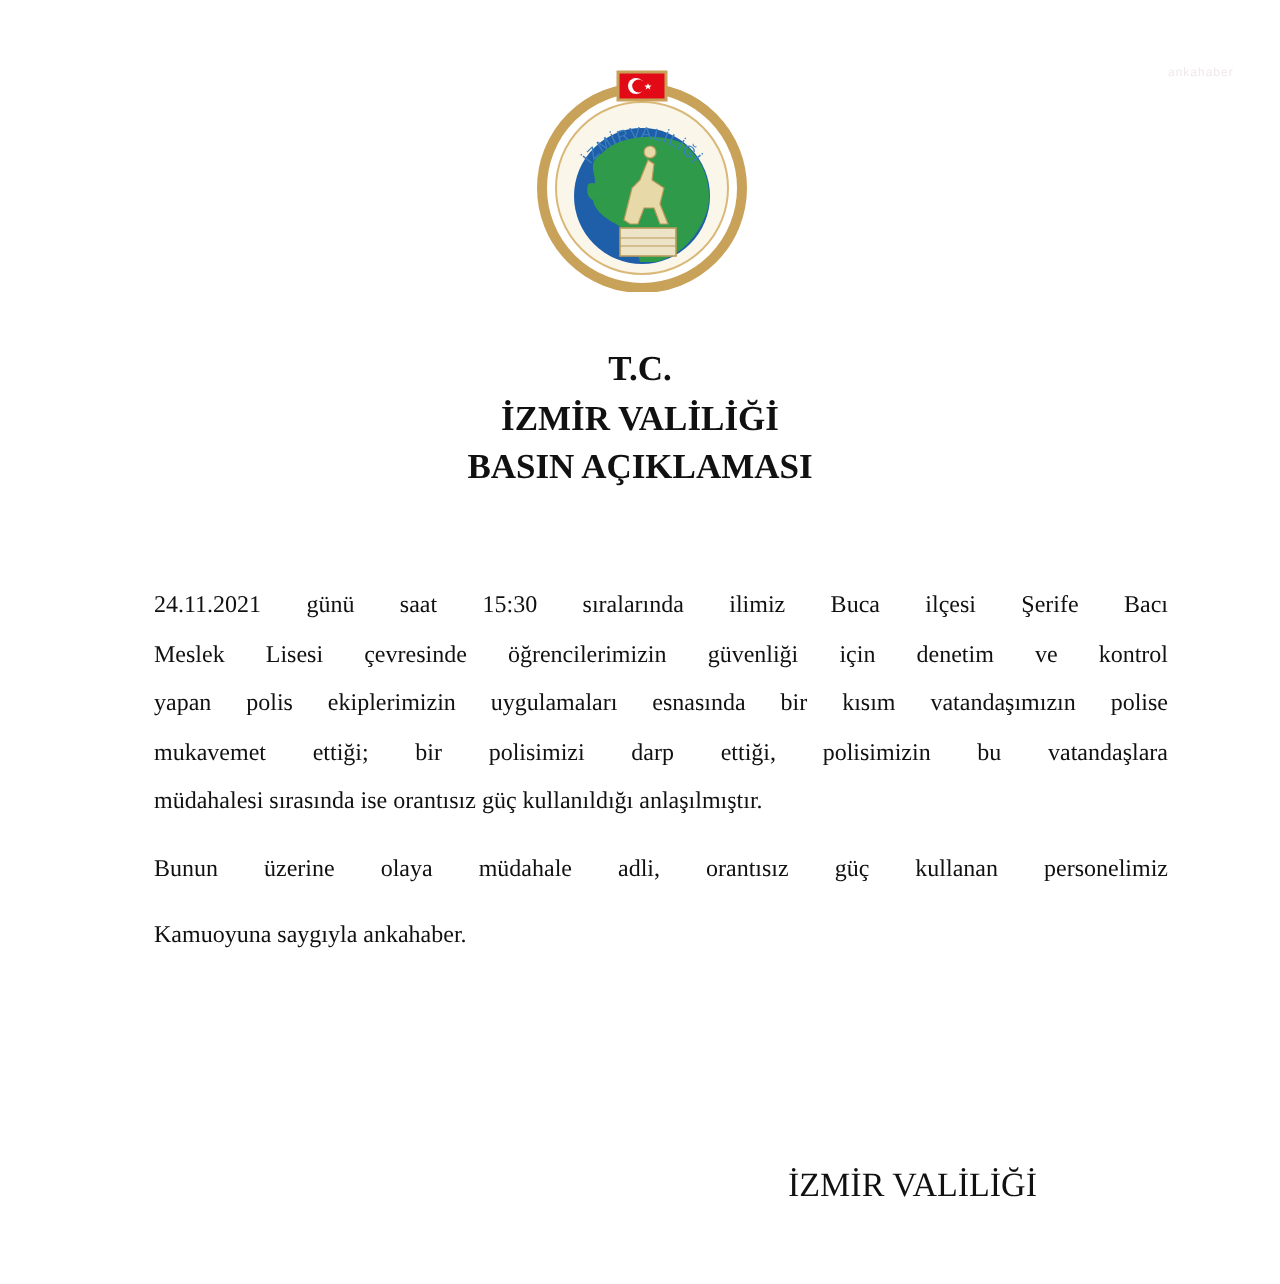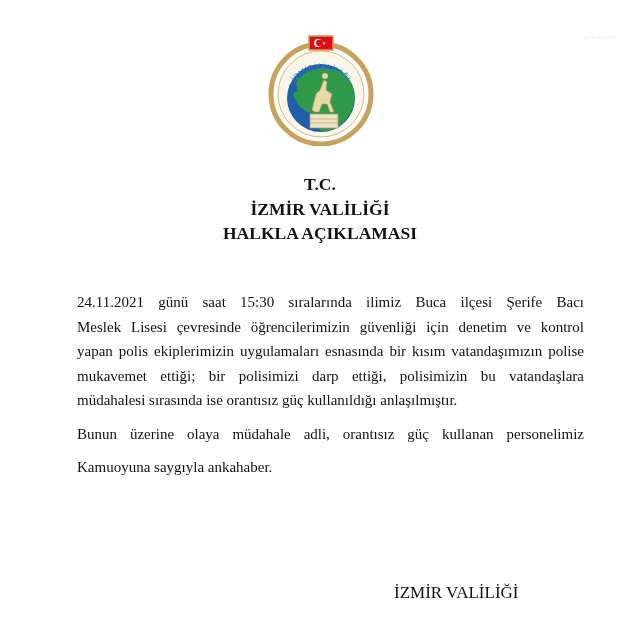--- a/index.html
+++ b/index.html
@@ -12,21 +12,21 @@
       font-size: 6px; color: #f0e8ea; letter-spacing: 0.5px;
     }
     .logo { position: absolute; left: 264px; top: 32px; width: 114px; height: 114px; }
     .header {
       position: absolute; left: 0; top: 172px; width: 640px; text-align: center;
       font-weight: bold; font-size: 17.5px; line-height: 24.5px;
     }
     .header div { white-space: nowrap; }
     .body {
       position: absolute; left: 60px; top: 290px; width: 524px;
-      font-size: 15px; line-height: 24.5px;
+      font-size: 12px; line-height: 24.5px;
     }
     .para { text-align: justify; text-indent: 17px; margin: 0 0 9px 0; }
     .para .line { display: block; text-align: justify; text-align-last: justify; }
     .para .line.last { text-align-last: left; }
     .para .line.first { text-indent: 17px; }
     .signature {
       position: absolute; left: 394px; top: 583px; font-size: 17px; white-space: nowrap;
     }
   </style>
 </head>
@@ -59,21 +59,21 @@
     <rect x="45" y="4" width="24" height="14" fill="#e30a17" stroke="#c9a25a" stroke-width="1.5"></rect>
     <circle cx="54" cy="11" r="4" fill="#ffffff"></circle>
     <circle cx="55.3" cy="11" r="3.2" fill="#e30a17"></circle>
     <polygon points="60,9.6 60.5,10.8 61.8,10.8 60.8,11.6 61.2,12.8 60,12 58.8,12.8 59.2,11.6 58.2,10.8 59.5,10.8" fill="#ffffff"></polygon>
   </svg>
 </div>
 
 <div class="header">
   <div>T.C.</div>
   <div>İZMİR VALİLİĞİ</div>
-  <div>HALKLA AÇIKLAMASI</div>
+  <div>BASIN AÇIKLAMASI</div>
 </div>
 
 <div class="body">
   <div class="para">
     <span class="line first">24.11.2021 günü saat 15:30 sıralarında ilimiz Buca ilçesi Şerife Bacı</span>
     <span class="line">Meslek Lisesi çevresinde öğrencilerimizin güvenliği için denetim ve kontrol</span>
     <span class="line">yapan polis ekiplerimizin uygulamaları esnasında bir kısım vatandaşımızın polise</span>
     <span class="line">mukavemet ettiği; bir polisimizi darp ettiği, polisimizin bu vatandaşlara</span>
     <span class="line last">müdahalesi sırasında ise orantısız güç kullanıldığı anlaşılmıştır.</span>
   </div>

